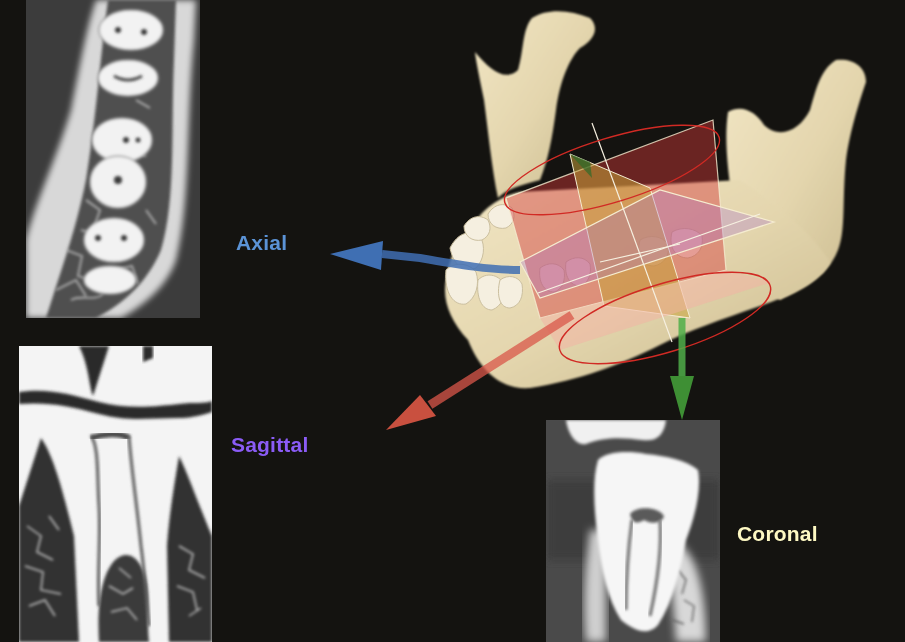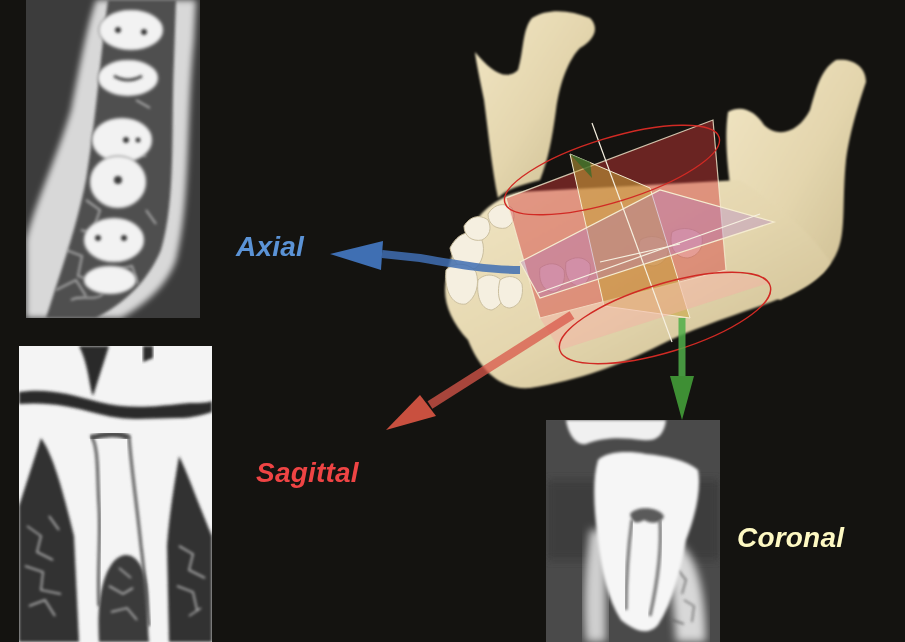--- a/index.html
+++ b/index.html
@@ -5,22 +5,22 @@
     html, body { margin: 0; padding: 0; }
     body {
       width: 905px; height: 642px; overflow: hidden;
       background: #141310;
       font-family: "Liberation Sans", sans-serif;
       position: relative;
     }
     .panel { position: absolute; overflow: hidden; }
     .panel svg { display: block; width: 100%; height: 100%; }
     .label {
-      position: absolute; font-weight: bold; font-size: 28px;
-      font-family: "Liberation Sans", sans-serif; letter-spacing: 0.2px; font-style: italic;
+      position: absolute; font-weight: bold; font-size: 21px;
+      font-family: "Liberation Sans", sans-serif; letter-spacing: 0.2px;
     }
     #jaw { position: absolute; left: 0; top: 0; width: 905px; height: 642px; }
   </style>
 </head>
 <body>
 
 <div class="panel" style="left:26px; top:0; width:174px; height:318px;">
   <svg viewBox="0 0 174 318" preserveAspectRatio="none">
     <defs>
       <filter id="blur1">
@@ -188,14 +188,14 @@
     <path d="M386,430 L420,395 L436,416 Z" fill="#c9503f"></path>
   </g>
 
   <g>
     <line x1="682" y1="318" x2="682" y2="378" stroke="#4fae49" stroke-width="7" stroke-opacity="0.85"></line>
     <path d="M670,376 L694,376 L682,420 Z" fill="#3e8f34"></path>
   </g>
 </svg>
 
 <div class="label" style="left:236px; top:231px; color:#5b93d6;">Axial</div>
-<div class="label" style="left:256px; top:433px; color:#ef4444;margin-top:24px;">Sagittal</div>
+<div class="label" style="left:231px; top:433px; color:#8b5cf6;">Sagittal</div>
 <div class="label" style="left:737px; top:522px; color:#fef9c3;">Coronal</div>
 
 </body></html>

